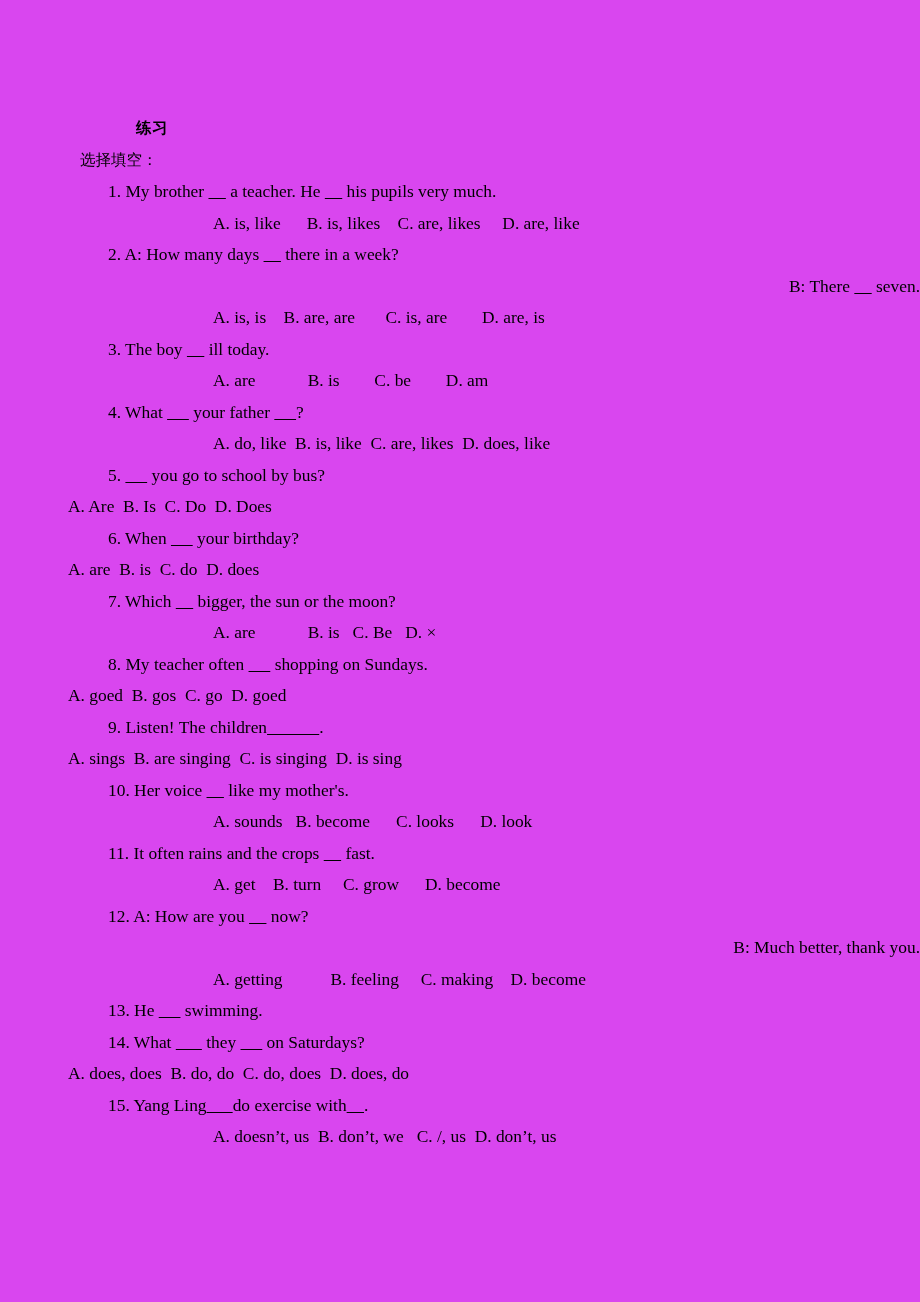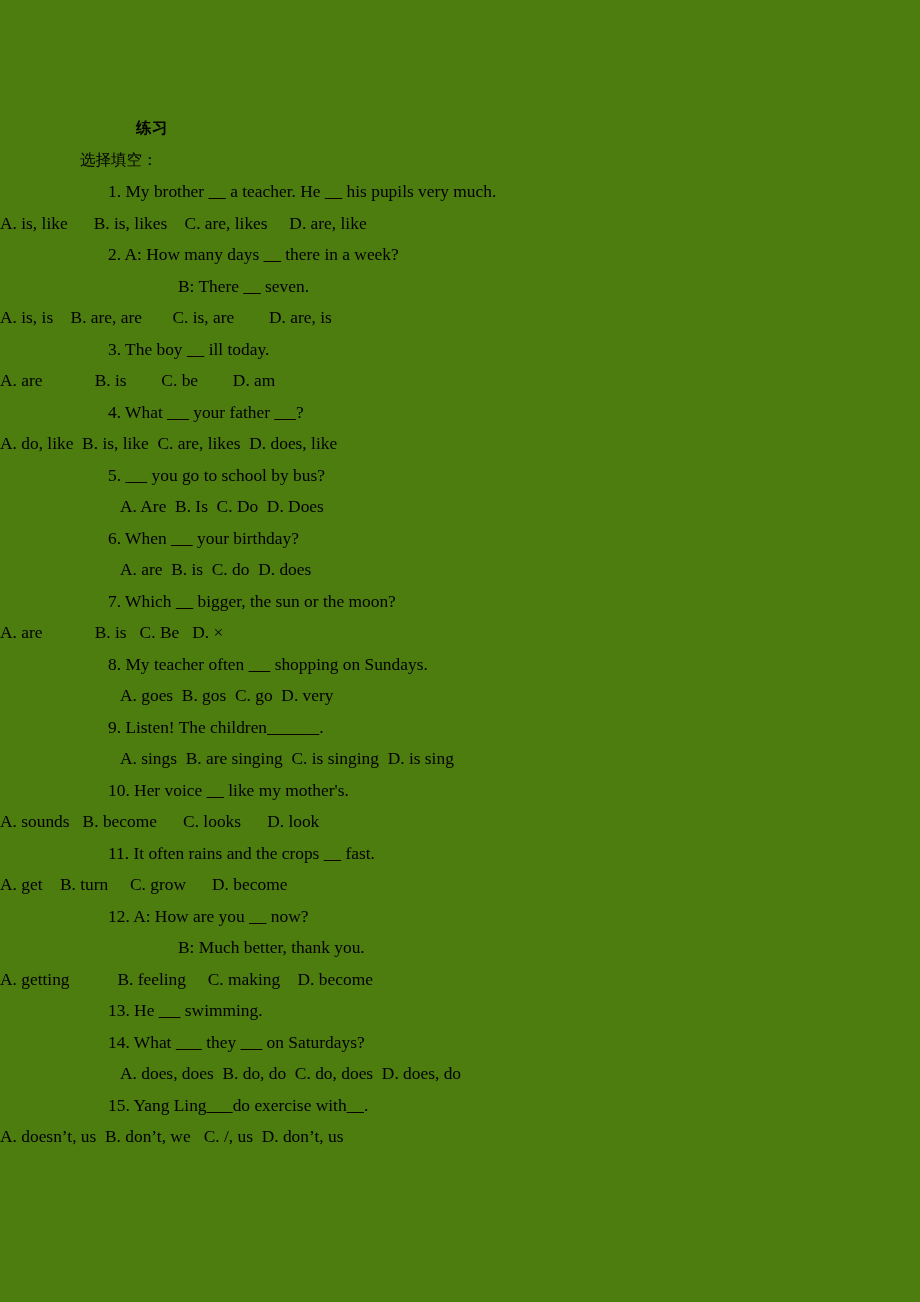--- a/index.html
+++ b/index.html
@@ -16,21 +16,21 @@
     font-family: "Liberation Serif", "DejaVu Serif", serif;
     color: #000000;
     -webkit-font-smoothing: antialiased;
   }
 
   .page {
     position: absolute;
     top: 0; left: 0;
     width: 920px;
     height: 1302px;
-    background: #4d7c0f;
+    background: #d946ef;
   }
 
   .content {
     position: absolute;
     left: 0;
     top: 113px;
     width: 920px;
   }
 
   
@@ -52,23 +52,23 @@
     white-space: pre;
   }
 
   
   .line {
     font-size: 17.4px;
     line-height: 31.5px;
     white-space: pre;
   }
   .stem      { margin-left: 108px; }
-  .sub       { margin-left: 178px; }
-  .opts-near { margin-left: 120px; }
-  .opts-far  { }
+  .sub       { margin-left: 178px; text-align: right; }
+  .opts-near { margin-left: 68px; }
+  .opts-far  { margin-left: 213px; }
 
   
   .blank {
     text-decoration: underline;
     text-decoration-skip-ink: none;
   }
 </style>
 </head>
 <body>
 
@@ -104,21 +104,21 @@
         <div>
           <div class="line stem">6. When <span class="blank">     </span> your birthday?</div>
           <div class="line opts-near">A. are  B. is  C. do  D. does</div>
         </div>
         <div>
           <div class="line stem">7. Which <span class="blank">    </span> bigger, the sun or the moon?</div>
           <div class="line opts-far">A. are            B. is   C. Be   D. ×</div>
         </div>
         <div>
           <div class="line stem">8. My teacher often <span class="blank">     </span> shopping on Sundays.</div>
-          <div class="line opts-near">A. goes  B. gos  C. go  D. very</div>
+          <div class="line opts-near">A. goed  B. gos  C. go  D. goed</div>
         </div>
         <div>
           <div class="line stem">9. Listen! The children<span class="blank">            </span>.</div>
           <div class="line opts-near">A. sings  B. are singing  C. is singing  D. is sing</div>
         </div>
         <div>
           <div class="line stem">10. Her voice <span class="blank">    </span> like my mother's.</div>
           <div class="line opts-far">A. sounds   B. become      C. looks      D. look</div>
         </div>
         <div>

